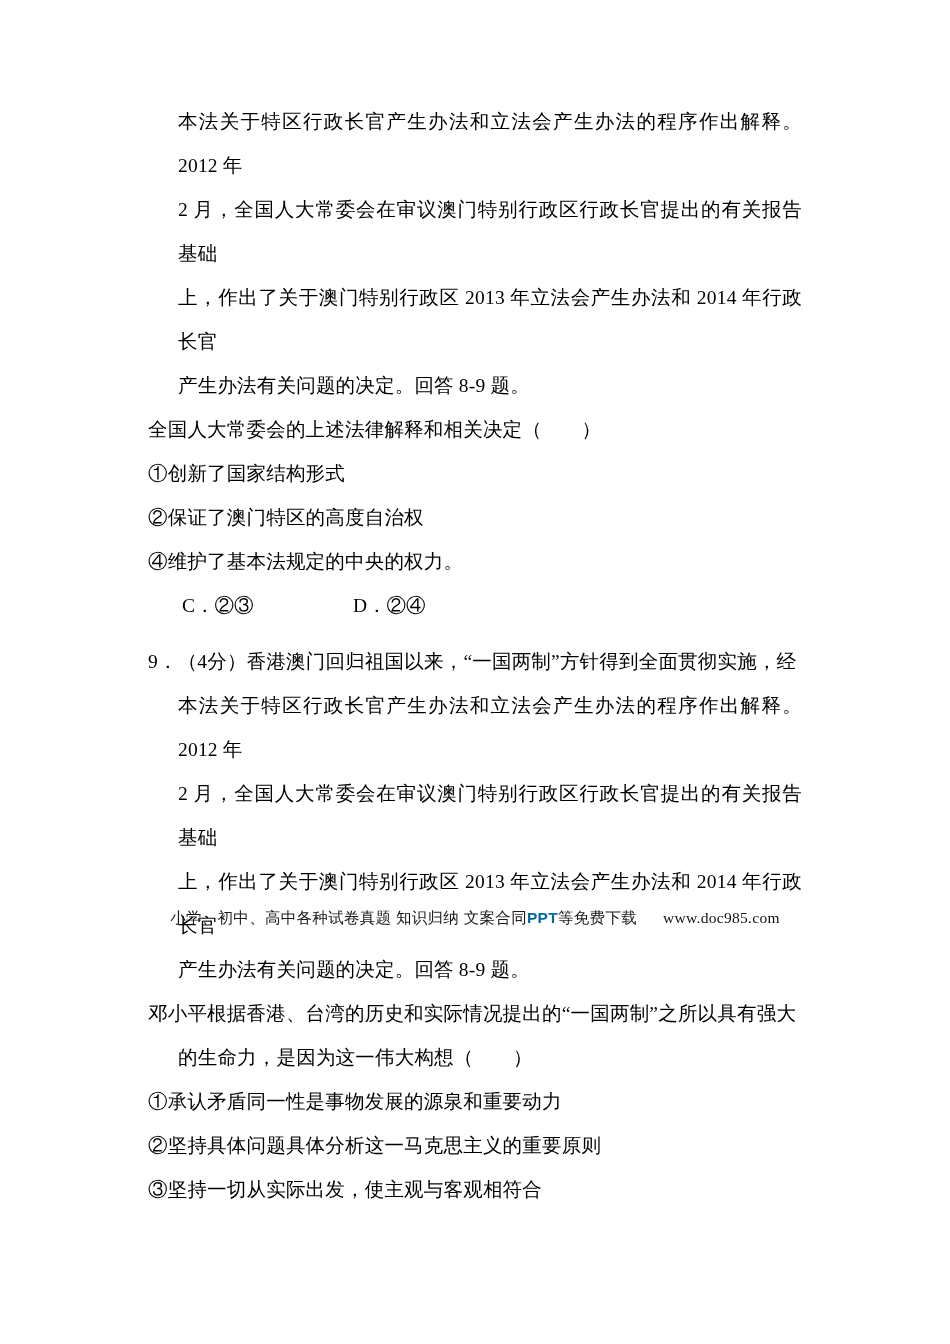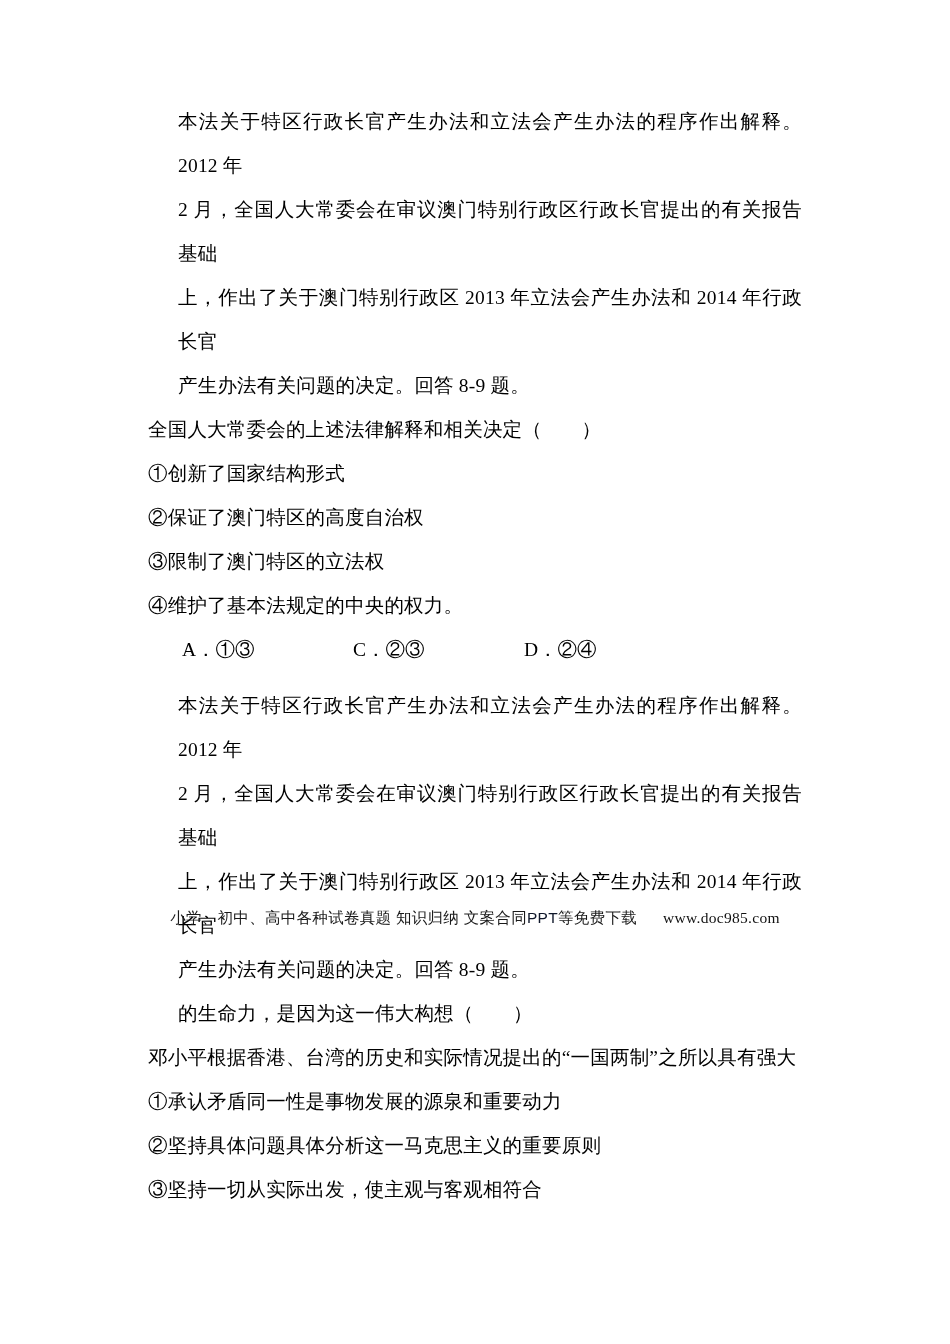--- a/index.html
+++ b/index.html
@@ -53,22 +53,22 @@
     left: 0;
     right: 0;
     bottom: 52px;
     text-align: center;
     font-size: 15.5px;
     color: #1a1a1a;
     font-family: "Liberation Sans", sans-serif;
     letter-spacing: 0.3px;
   }
   .footer .brand {
-    font-weight: normal;
-    color: #0f172a;
+    font-weight: bold;
+    color: #0369a1;
   }
   .footer .site {
     color: #111111;
     margin-left: 26px;
     font-family: "Liberation Serif", serif;
     margin-top: 43px;
   }
 </style>
 </head>
 <body>
@@ -78,39 +78,38 @@
   <div>
     <p class="para indent2">本法关于特区行政长官产生办法和立法会产生办法的程序作出解释。2012 年</p>
     <p class="para indent2">2 月，全国人大常委会在审议澳门特别行政区行政长官提出的有关报告基础</p>
     <p class="para indent2">上，作出了关于澳门特别行政区 2013 年立法会产生办法和 2014 年行政长官</p>
     <p class="para indent2">产生办法有关问题的决定。回答 8‑9 题。</p>
   </div>
 
   <p class="para">全国人大常委会的上述法律解释和相关决定（　　）</p>
   <p class="para">①创新了国家结构形式</p>
   <p class="para">②保证了澳门特区的高度自治权</p>
-  <p class="para">③限制了澳门特区的立法权</p>
   <p class="para">④维护了基本法规定的中央的权力。</p>
 
   <div class="opts">
-    <span class="o">A．①③</span>
     <span class="o">C．②③</span>
     <span class="o">D．②④</span>
   </div>
 
   <div class="blockgap"></div>
 
   <div>
+    <p class="para">9．（4分）香港澳门回归祖国以来，“一国两制”方针得到全面贯彻实施，经</p>
     <p class="para indent2">本法关于特区行政长官产生办法和立法会产生办法的程序作出解释。2012 年</p>
     <p class="para indent2">2 月，全国人大常委会在审议澳门特别行政区行政长官提出的有关报告基础</p>
     <p class="para indent2">上，作出了关于澳门特别行政区 2013 年立法会产生办法和 2014 年行政长官</p>
     <p class="para indent2">产生办法有关问题的决定。回答 8‑9 题。</p>
 
+    <p class="para">邓小平根据香港、台湾的历史和实际情况提出的“一国两制”之所以具有强大</p>
     <p class="para indent2">的生命力，是因为这一伟大构想（　　）</p>
-    <p class="para">邓小平根据香港、台湾的历史和实际情况提出的“一国两制”之所以具有强大</p>
 
     <p class="para">①承认矛盾同一性是事物发展的源泉和重要动力</p>
     <p class="para">②坚持具体问题具体分析这一马克思主义的重要原则</p>
     <p class="para">③坚持一切从实际出发，使主观与客观相符合</p>
 
   </div>
 
   <div class="footer">
     <span>小学、初中、高中各种试卷真题  知识归纳  文案合同</span><span class="brand">PPT</span><span>等免费下载</span><span class="site">www.doc985.com</span>
   </div>

